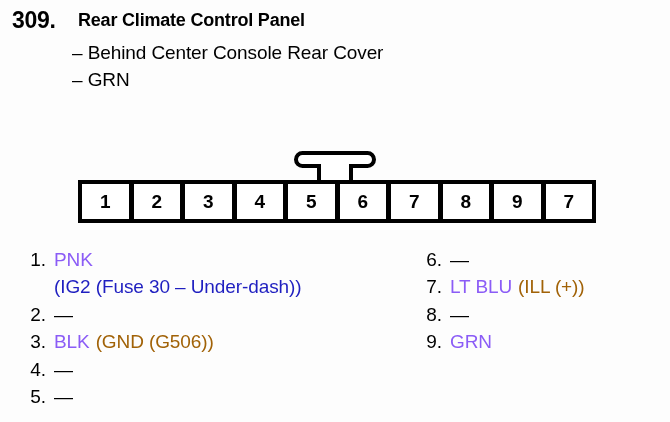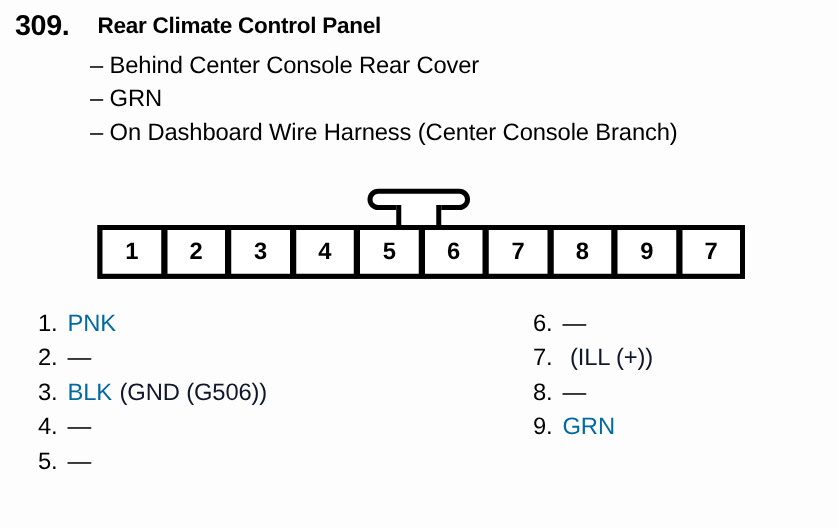--- a/index.html
+++ b/index.html
@@ -148,24 +148,24 @@
     letter-spacing: -0.1px;
   }
   .pin-index {
     width: 30px;
     text-align: right;
     flex: 0 0 30px;
     padding-right: 8px;
     box-sizing: content-box;
   }
   .pin-color {
-    color: #0369a1;
+    color: #8b5cf6;
   }
   .pin-note {
-    color: #0f172a;
+    color: #a16207;
     padding-left: 6px;
   }
   .pin-dash {
     color: #000000;
   }
   .pin-cont {
     display: block;
     height: 27.4px;
     font-size: 19px;
     line-height: 27.4px;
@@ -181,21 +181,20 @@
 <div class="page">
 
   <div class="header">
     <span class="entry-number">309.</span>
     <span class="entry-title">Rear Climate Control Panel</span>
   </div>
 
   <div class="bullets">
     <span class="bullet-line">– Behind Center Console Rear Cover</span>
     <span class="bullet-line">– GRN</span>
-    <span class="bullet-line">– On Dashboard Wire Harness (Center Console Branch)</span>
   </div>
 
   <div class="connector-wrap">
     <div class="connector-tab">
       <div class="tab-bar"></div>
       <div class="tab-neck"></div>
     </div>
     <div class="connector-body">
       <div class="pin-cell">1</div>
       <div class="pin-cell">2</div>
@@ -209,20 +208,21 @@
       <div class="pin-cell">7</div>
     </div>
   </div>
 
   <div class="pinlist left">
 
     <div class="pin-row">
       <span class="pin-index">1.</span>
       <span class="pin-color">PNK</span>
     </div>
+    <div class="pin-cont">(IG2 (Fuse 30 – Under-dash))</div>
 
     <div class="pin-row">
       <span class="pin-index">2.</span>
       <span class="pin-dash">—</span>
     </div>
 
     <div class="pin-row">
       <span class="pin-index">3.</span>
       <span class="pin-color">BLK</span>
       <span class="pin-note">(GND (G506))</span>
@@ -242,20 +242,21 @@
 
   <div class="pinlist right">
 
     <div class="pin-row">
       <span class="pin-index">6.</span>
       <span class="pin-dash">—</span>
     </div>
 
     <div class="pin-row">
       <span class="pin-index">7.</span>
+      <span class="pin-color">LT BLU</span>
       <span class="pin-note">(ILL (+))</span>
     </div>
 
     <div class="pin-row">
       <span class="pin-index">8.</span>
       <span class="pin-dash">—</span>
     </div>
 
     <div class="pin-row">
       <span class="pin-index">9.</span>

